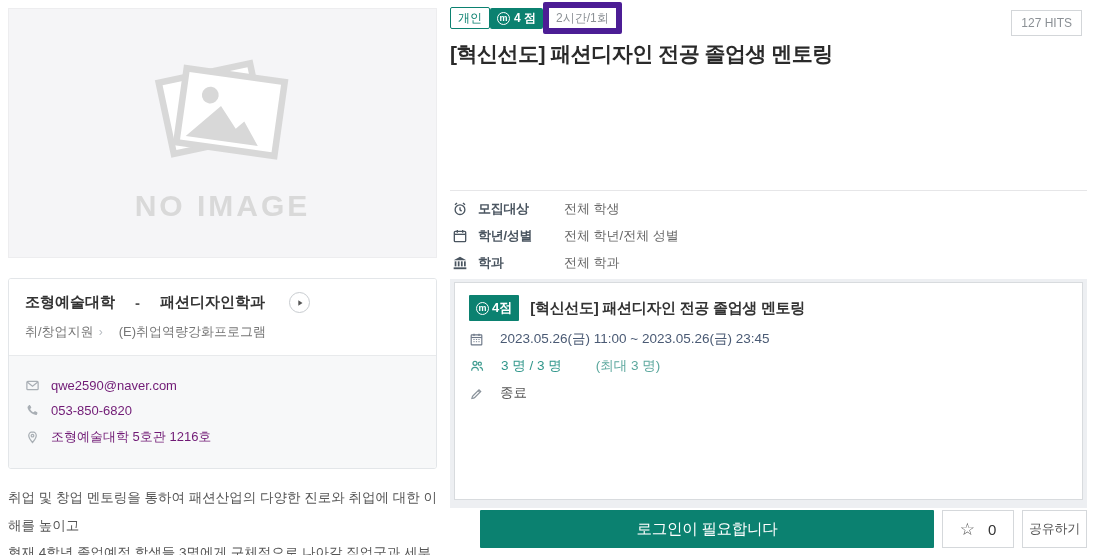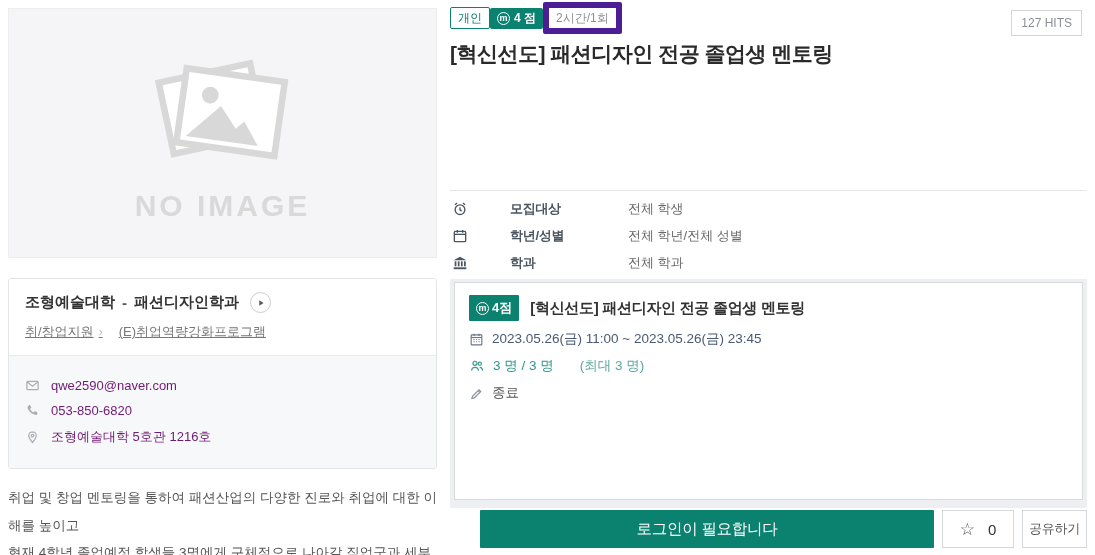--- a/index.html
+++ b/index.html
@@ -19,28 +19,28 @@
   .img-placeholder {
     height:250px; background:#f5f5f7; border:1px solid #ededef;
     display:flex; flex-direction:column; align-items:center; justify-content:center;
   }
   .no-image-text {
     margin-top:2px; font-size:30px; font-weight:bold; color:#d9d9d9; letter-spacing:3px;
   }
 
   .org-card { margin-top:20px; border:1px solid #e3e6e9; border-radius:3px; overflow:hidden; }
   .org-head { background:#fff; padding:13px 16px 14px; }
-  .org-title-row { display:flex; align-items:center; gap:7px; font-size:15px; font-weight:bold; color:#333; }
+  .org-title-row { display:flex; align-items:center; gap:20px; font-size:15px; font-weight:bold; color:#333; }
   .org-sep { font-weight:bold; color:#555; }
   .play-btn {
     margin-left:4px; width:21px; height:21px; border-radius:50%;
     border:1px solid #c8ccd0; background:#fff; display:flex; align-items:center; justify-content:center;
     cursor:pointer; padding:0;
   }
-  .breadcrumb { margin-top:10px; display:flex; align-items:center; font-size:13px; color:#777;text-decoration:underline; }
+  .breadcrumb { margin-top:10px; display:flex; align-items:center; font-size:13px; color:#777; }
   .crumb-chevron { color:#b9bec3; margin:0 4px 0 5px; font-size:12px; }
   .crumb-program { margin-left:12px; }
 
   .org-body { background:#f7f8f9; border-top:1px solid #e8eaec; padding:12px 16px; }
   .contact-row { display:flex; align-items:center; gap:11px; margin:10px 0; font-size:13px; color:#701a75; }
   .contact-row .cicon { color:#a9afb5; display:flex; }
 
   .desc { margin-top:15px; font-size:13.5px; color:#555; line-height:2.05; }
 
   
@@ -56,40 +56,40 @@
     font-size:9px; font-weight:bold; line-height:1;
   }
   .badge-duration { border:6px solid #4c1d95; color:#8b9095; background:#fff; }
   .badge-hits { position:absolute; right:5px; top:4px; border:1px solid #d3d6d9; color:#8b9095; background:#fff; font-size:12px; padding:5px 9px; }
 
   .main-title { margin-top:10px; font-size:21px; font-weight:bold; color:#2a2a2a; letter-spacing:-0.5px; }
 
   .divider { position:absolute; left:0; right:0; top:184px; border-top:1px solid #e6e6e8; }
 
   .details { position:absolute; top:194px; left:2px; }
-  .detail-row { display:flex; align-items:center; height:17px; margin-bottom:10px; font-size:13px;gap:32px; }
+  .detail-row { display:flex; align-items:center; height:17px; margin-bottom:10px; font-size:13px; }
   .detail-row .dicon { width:17px; display:flex; color:#4a5560; margin-right:9px; }
   .detail-label { width:86px; font-weight:bold; color:#4a5560; letter-spacing:-0.3px; }
   .detail-value { color:#666; }
 
   .session-wrap {
     position:absolute; top:273px; left:0; width:637px; height:229px;
     background:#edeff2; padding:3px 4px 8px;
   }
   .session-card {
     width:100%; height:100%; background:#fff; border:1px solid #d8dbde;
     padding:12px 14px; cursor:pointer;
   }
   .sess-head { display:flex; align-items:center; gap:11px; }
   .sess-badge {
     background:#0b8170; color:#fff; font-size:13px; font-weight:bold;
     padding:4px 7px; display:flex; align-items:center; gap:3px; border-radius:1px;
   }
   .sess-title { font-size:15px; font-weight:bold; color:#333; letter-spacing:-0.3px; }
-  .sess-row { display:flex; align-items:center; gap:8px; margin-top:9px; font-size:13.5px; }
+  .sess-row { display:flex; align-items:center; gap:16px; margin-top:9px; font-size:13.5px; }
   .sess-date { color:#4a5a74; }
   .sess-date .sicon { color:#6b7686; display:flex; }
   .sess-capacity { color:#2f968a; }
   .sess-capacity .sicon { color:#3f9c90; display:flex; }
   .cap-max { color:#5ba79d; margin-left:18px; }
   .sess-status { color:#555; }
   .sess-status .sicon { color:#8a939b; display:flex; }
 
   .footer { position:absolute; top:504px; left:0; width:637px; height:38px; display:flex; gap:8px;padding-left:30px; }
   .login-btn {

